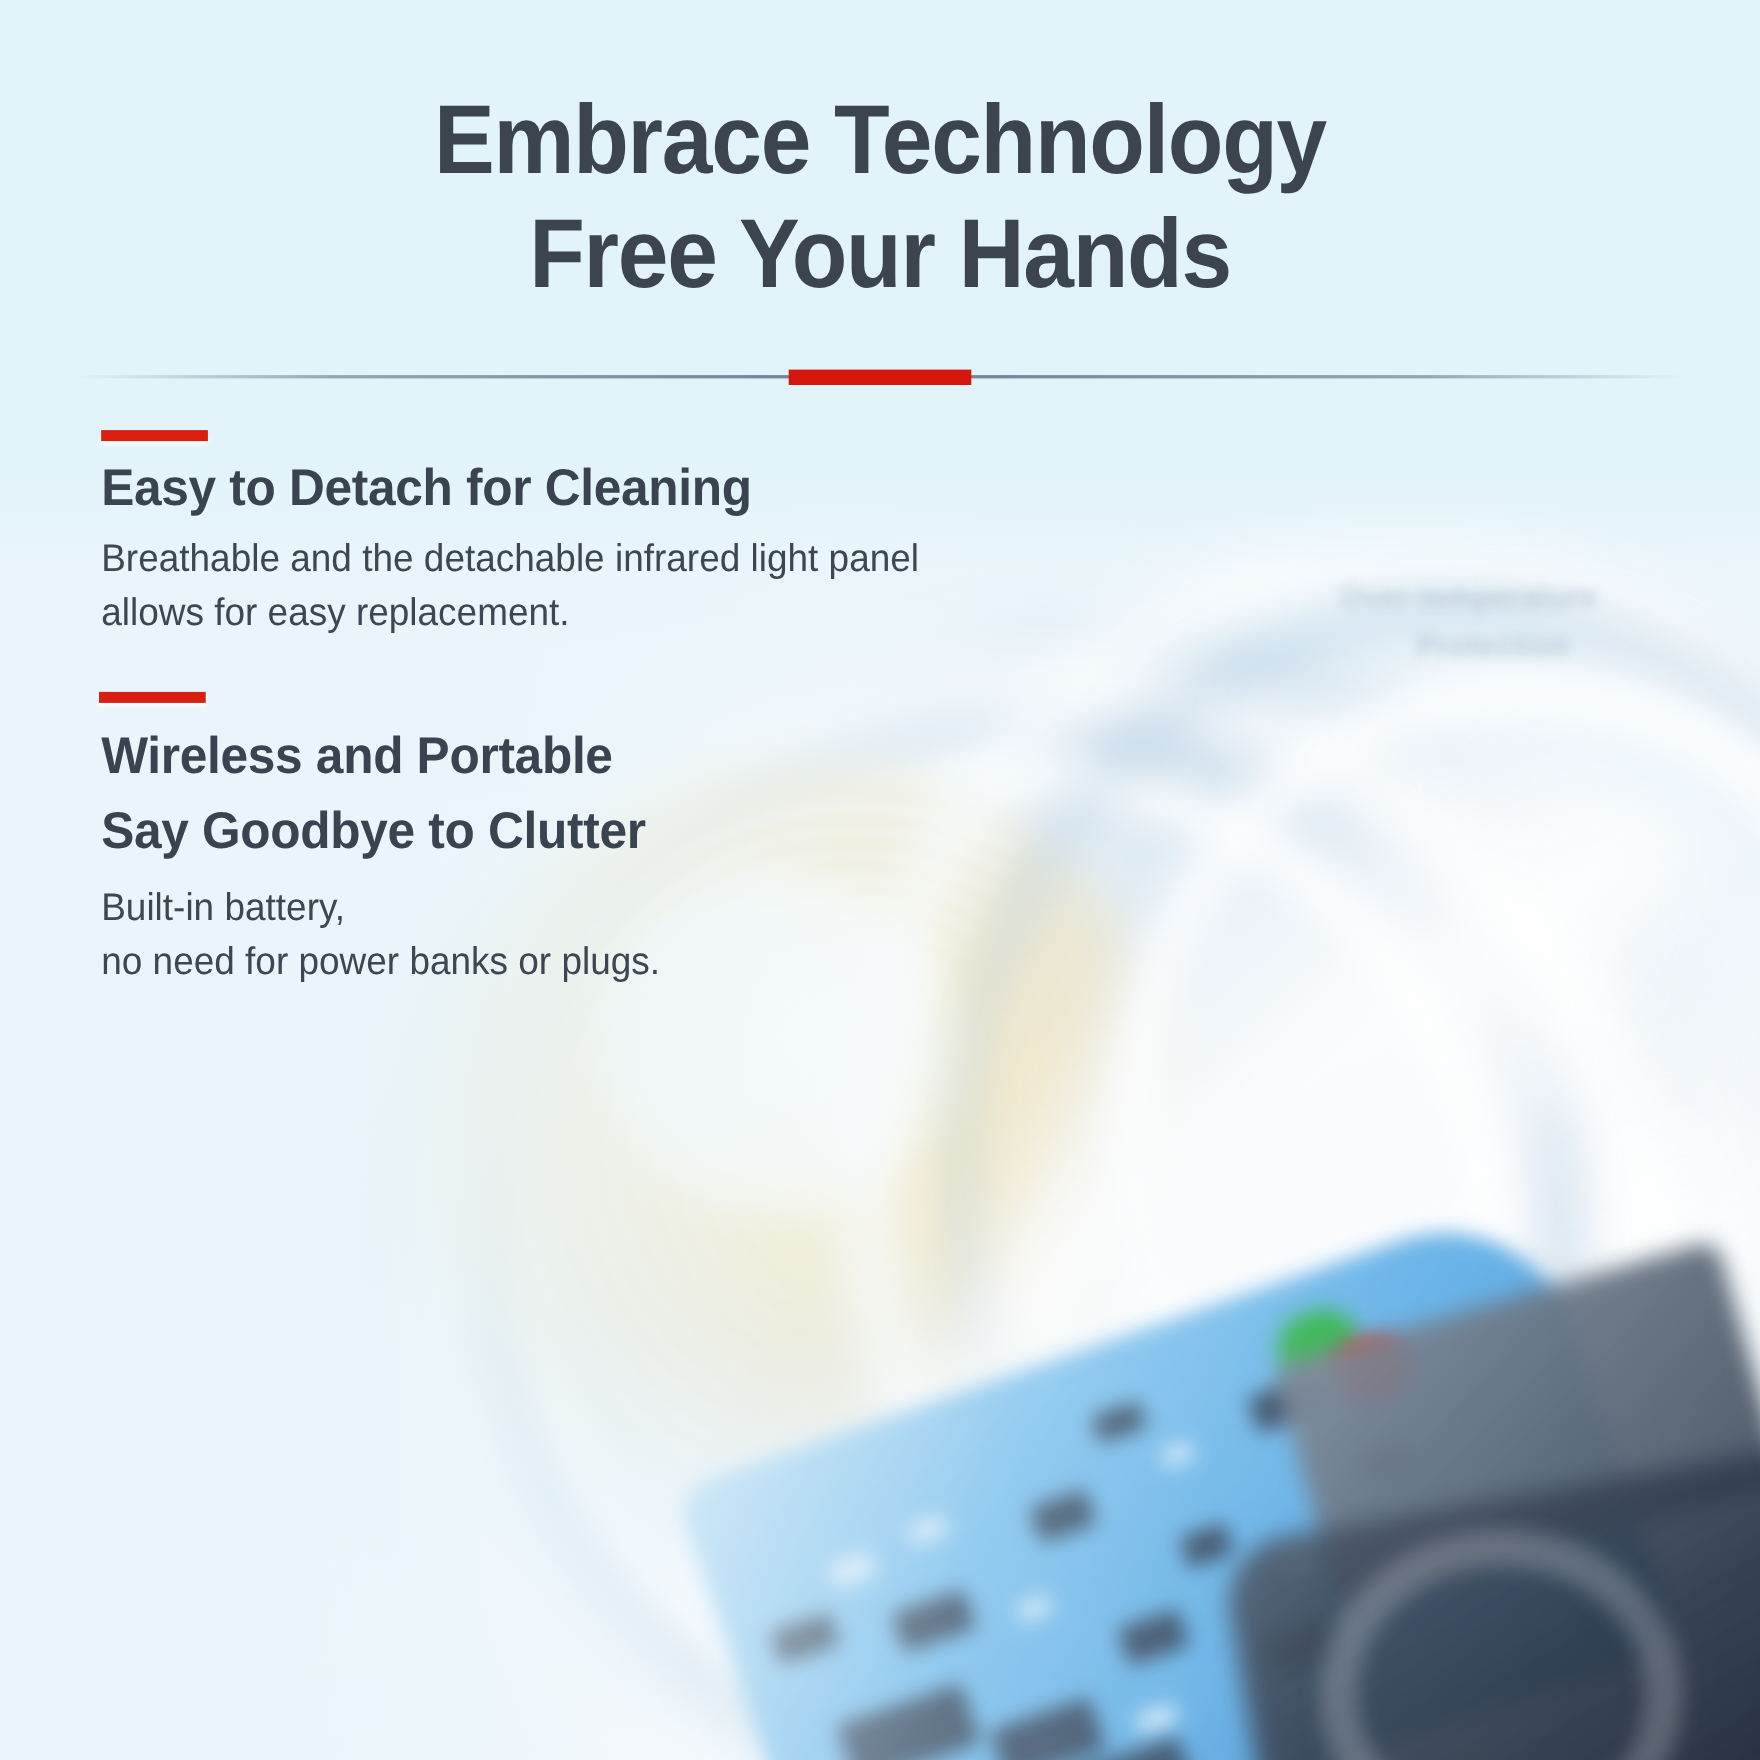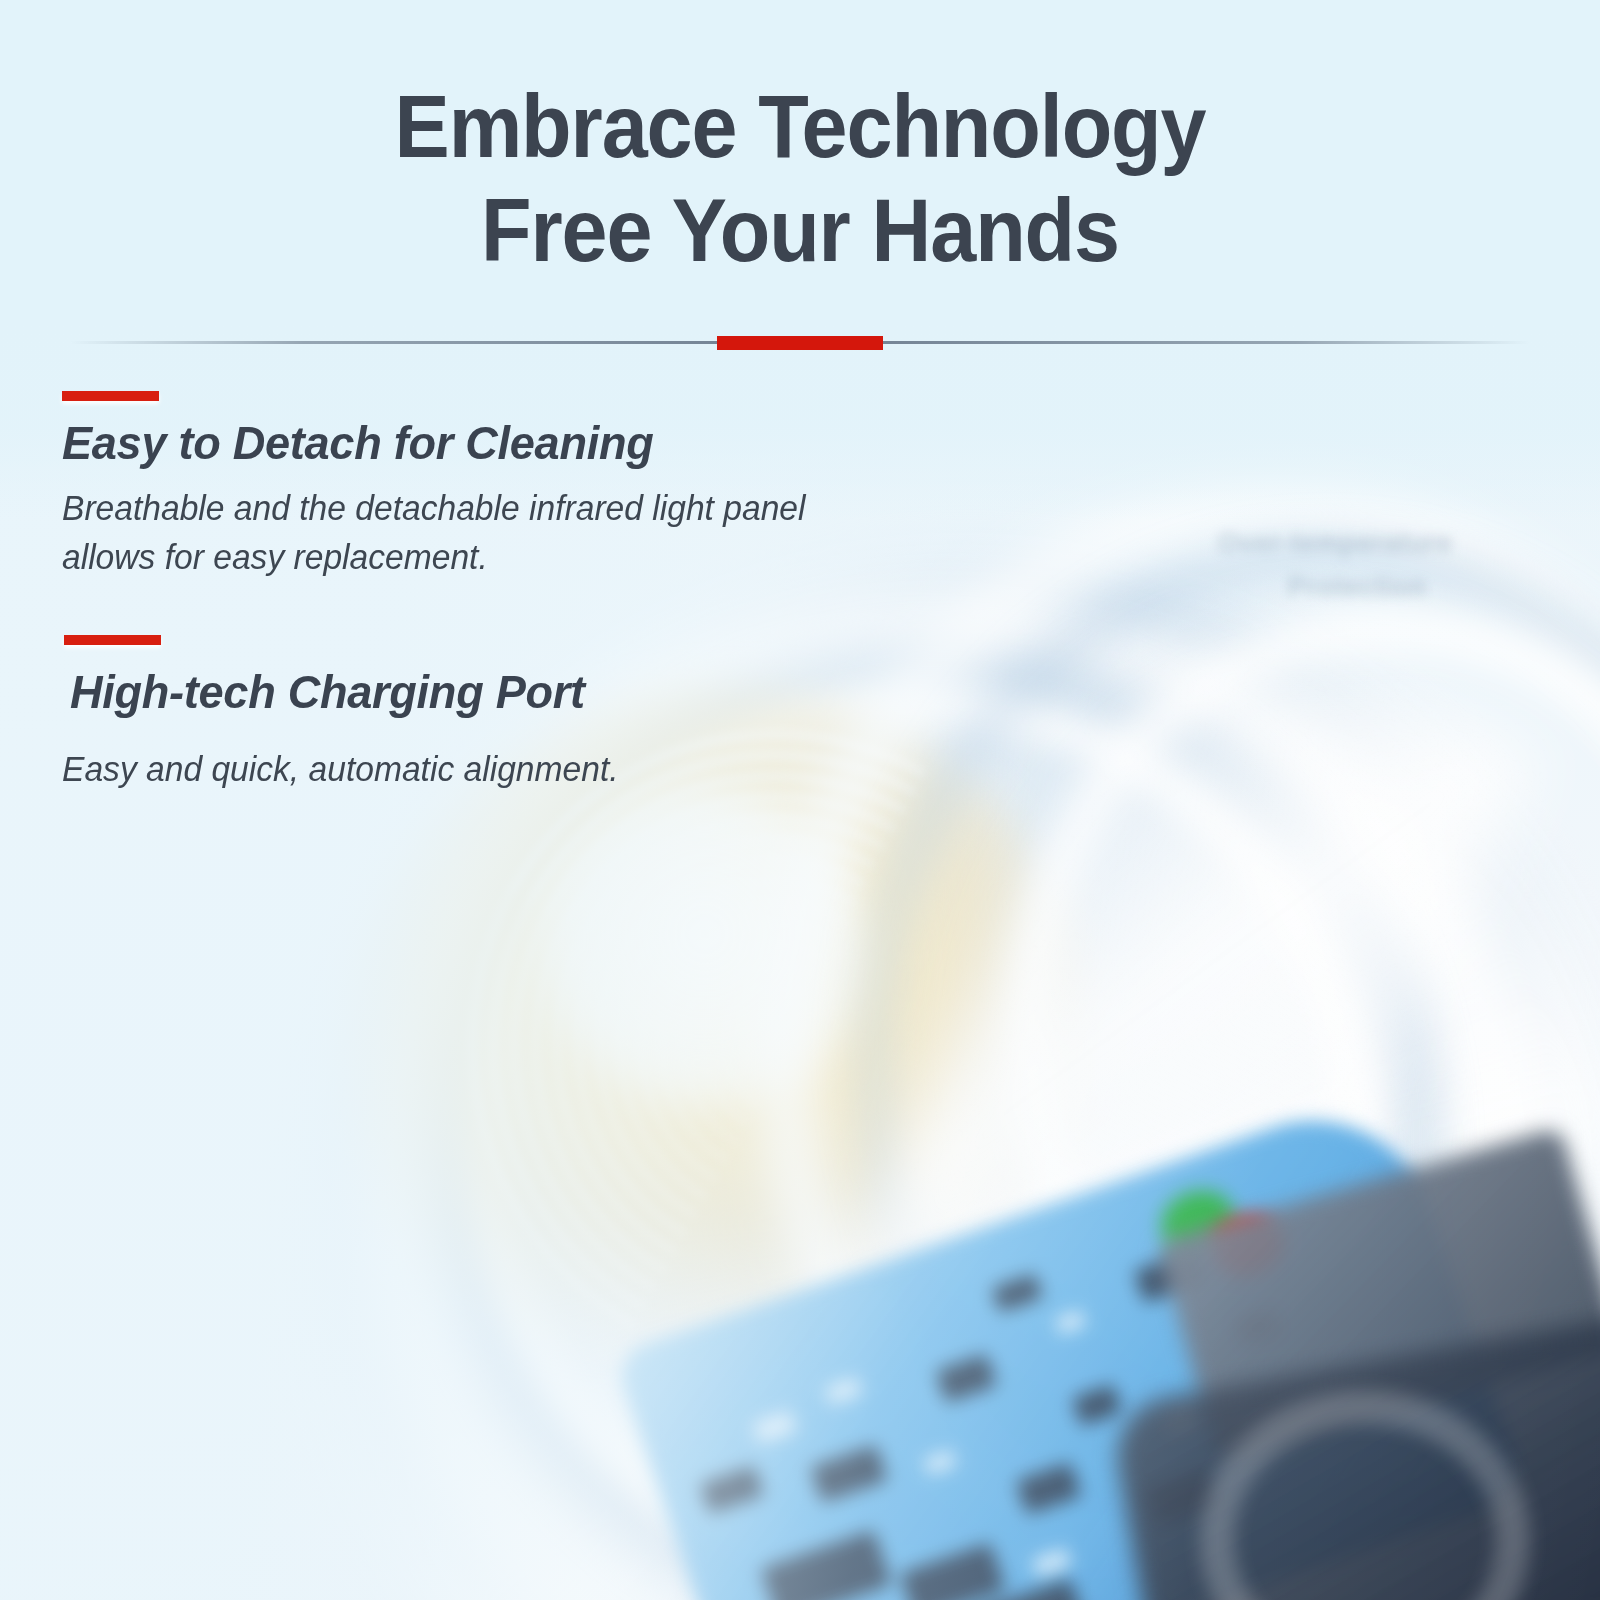--- a/index.html
+++ b/index.html
@@ -314,22 +314,21 @@
   .divider .tick {
     position:absolute;
     left:50%; top:-3px;
     transform:translateX(-50%);
     width:166px; height:14px;
     background:#d4170c;
   }
 
   .features {
     margin-top:46px;
-    padding-left:62px;
-    font-style:italic;
+    padding-left:92px;
   }
 
   .feature { margin-bottom:6px; }
 
   .dash {
     width:97px;
     height:10px;
     background:#d81f10;
     box-shadow:0 3px 4px rgba(255,255,255,.95);
   }
@@ -458,24 +457,26 @@
       <div class="feature f1">
         <div class="dash"></div>
         <div class="f-title">
           <span class="l">Easy to Detach for Cleaning</span>
         </div>
         <div class="f-desc">
           <span class="l">Breathable and the detachable infrared light panel</span>
           <span class="l">allows for easy replacement.</span>
         </div>
       </div>
-      <div class="feature f4">
+      <div class="feature f2">
         <div class="dash"></div>
         <div class="f-title">
-          <span class="l">High-tech Charging Port</span>
+          <span class="l">Wireless and Portable</span>
+          <span class="l">Say Goodbye to Clutter</span>
         </div>
         <div class="f-desc">
-          <span class="l">Easy and quick, automatic alignment.</span>
+          <span class="l">Built-in battery,</span>
+          <span class="l">no need for power banks or plugs.</span>
         </div>
       </div>
     </div>
 
 </div>
 
 </body></html>

